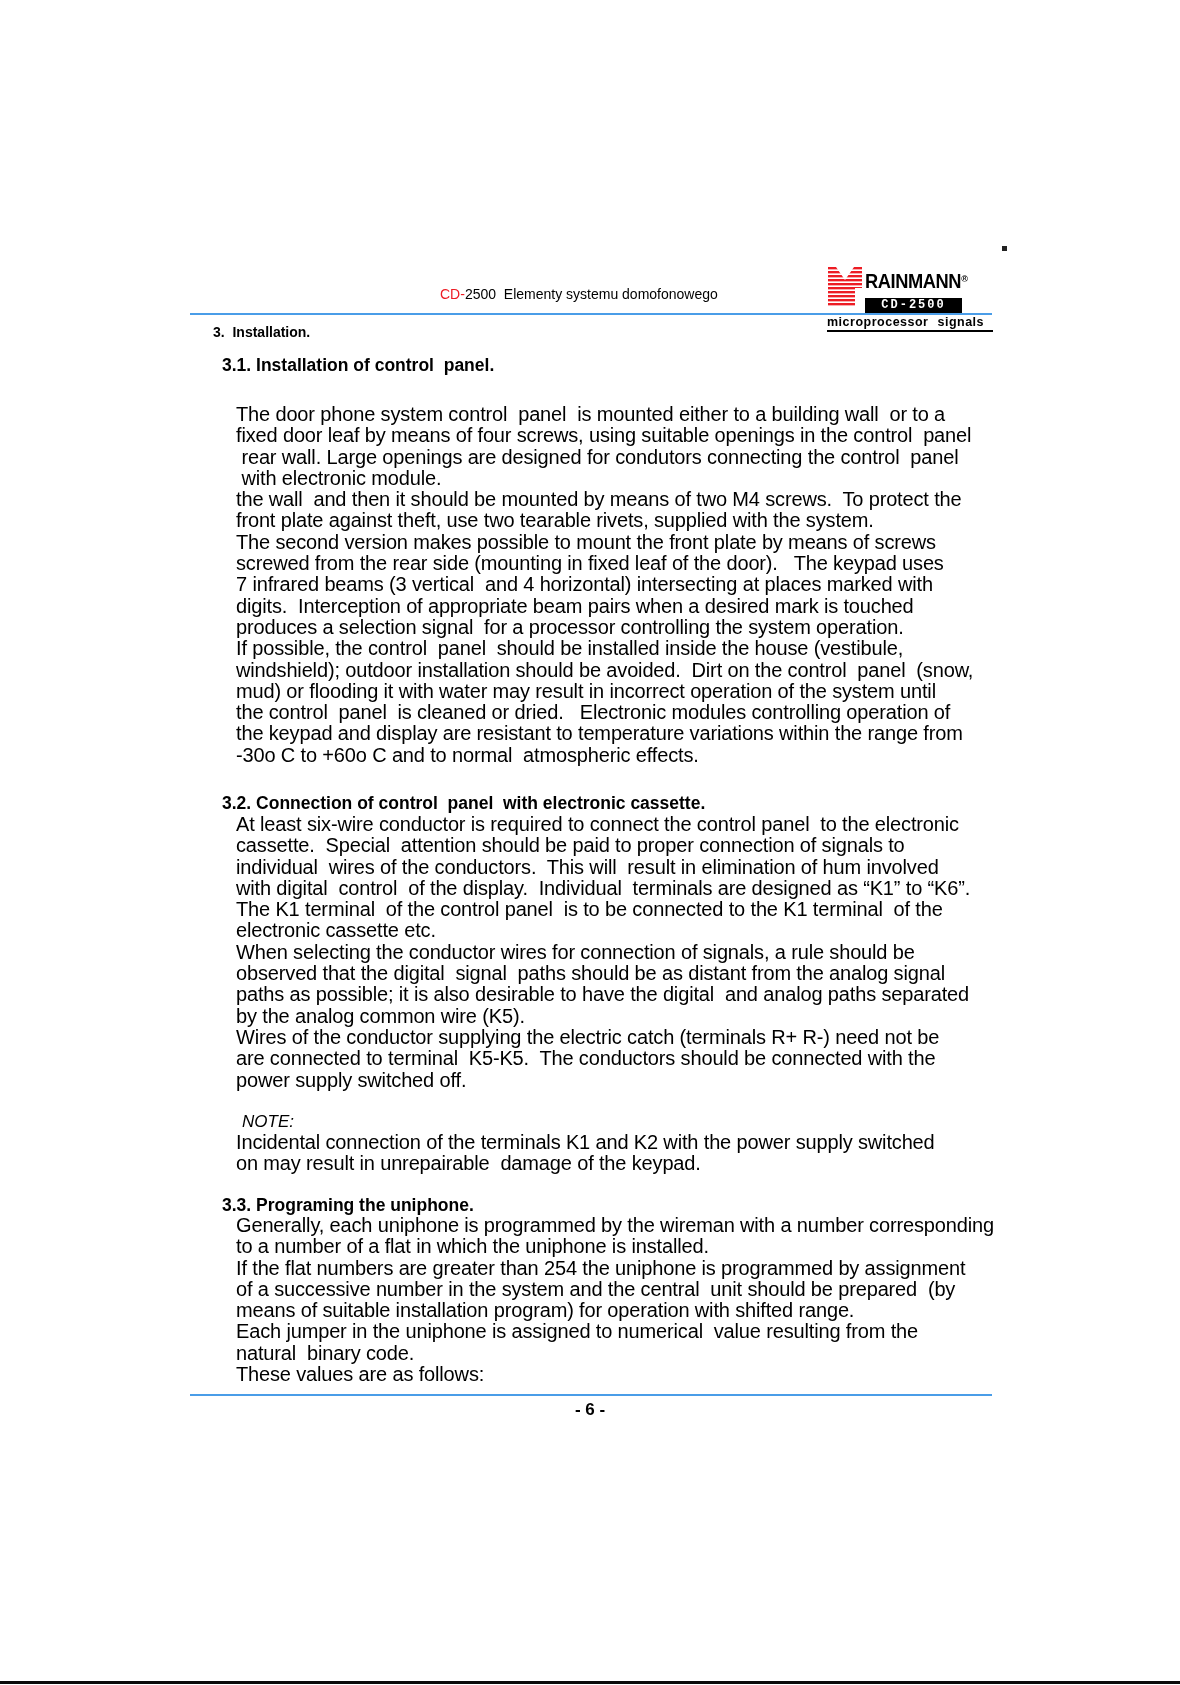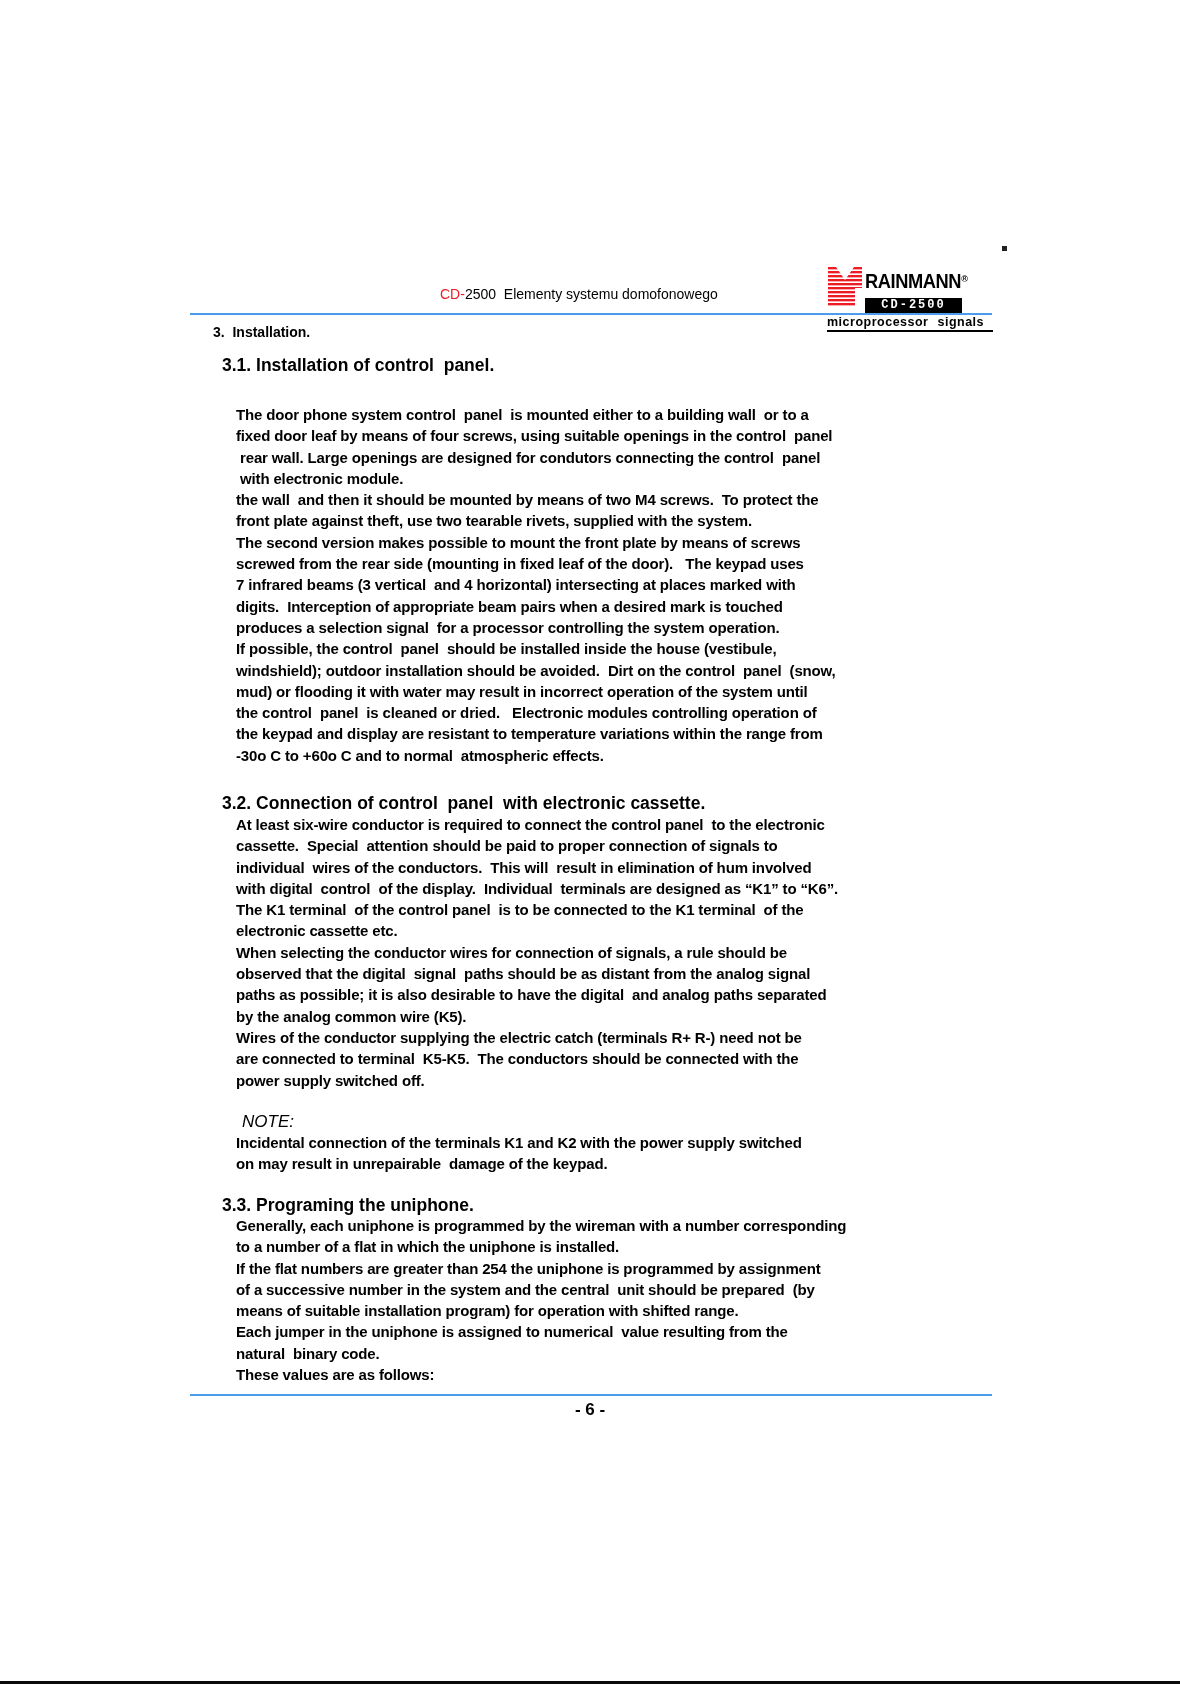--- a/index.html
+++ b/index.html
@@ -93,24 +93,23 @@
     font-size: 17.5px; font-weight: 700;
     white-space: pre;
   }
   .h-31 { top: 355px; }
   .h-32 { top: 793px; }
   .h-33 { top: 1195px; }
   .para {
     position: absolute;
     left: 236px;
     width: 756px;
-    font-size: 15px;
+    font-size: 20px;
     line-height: 21.3px;
     letter-spacing: -0.15px;
-    font-weight: bold;
   }
   .p1 { top: 404px; }
   .p2 { top: 814px; }
   .p-note { top: 1132px; }
   .p3 { top: 1215px; }
   .ln { white-space: pre; }
   .note-label {
     position: absolute;
     left: 242px; top: 1112px;
     font-size: 17px;

